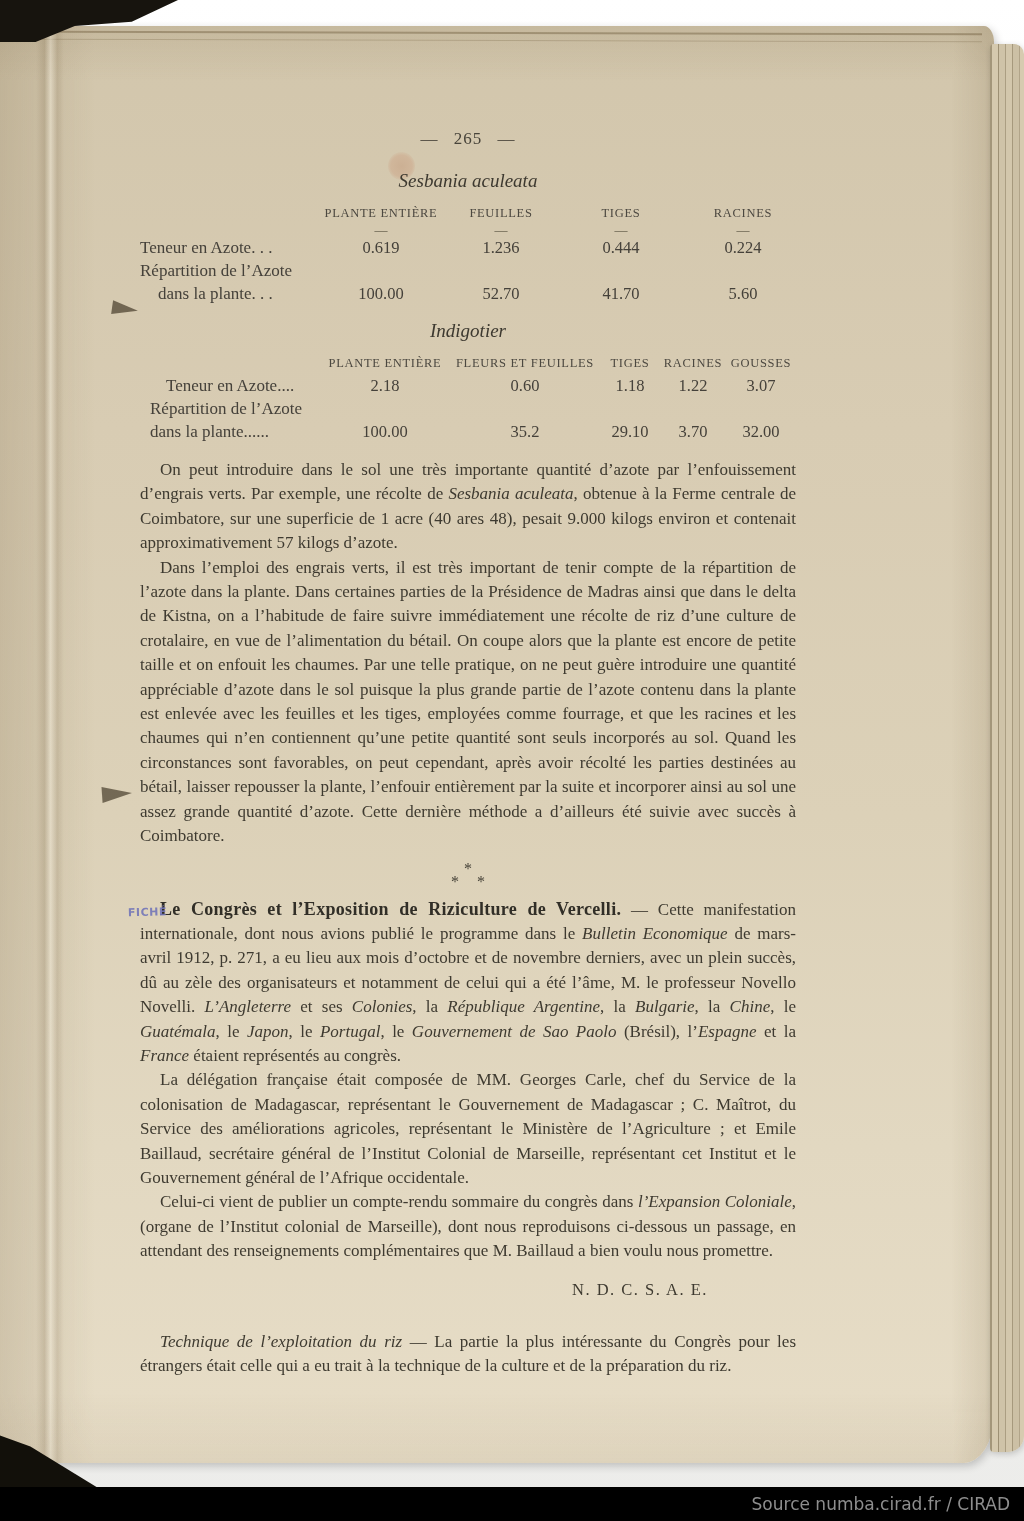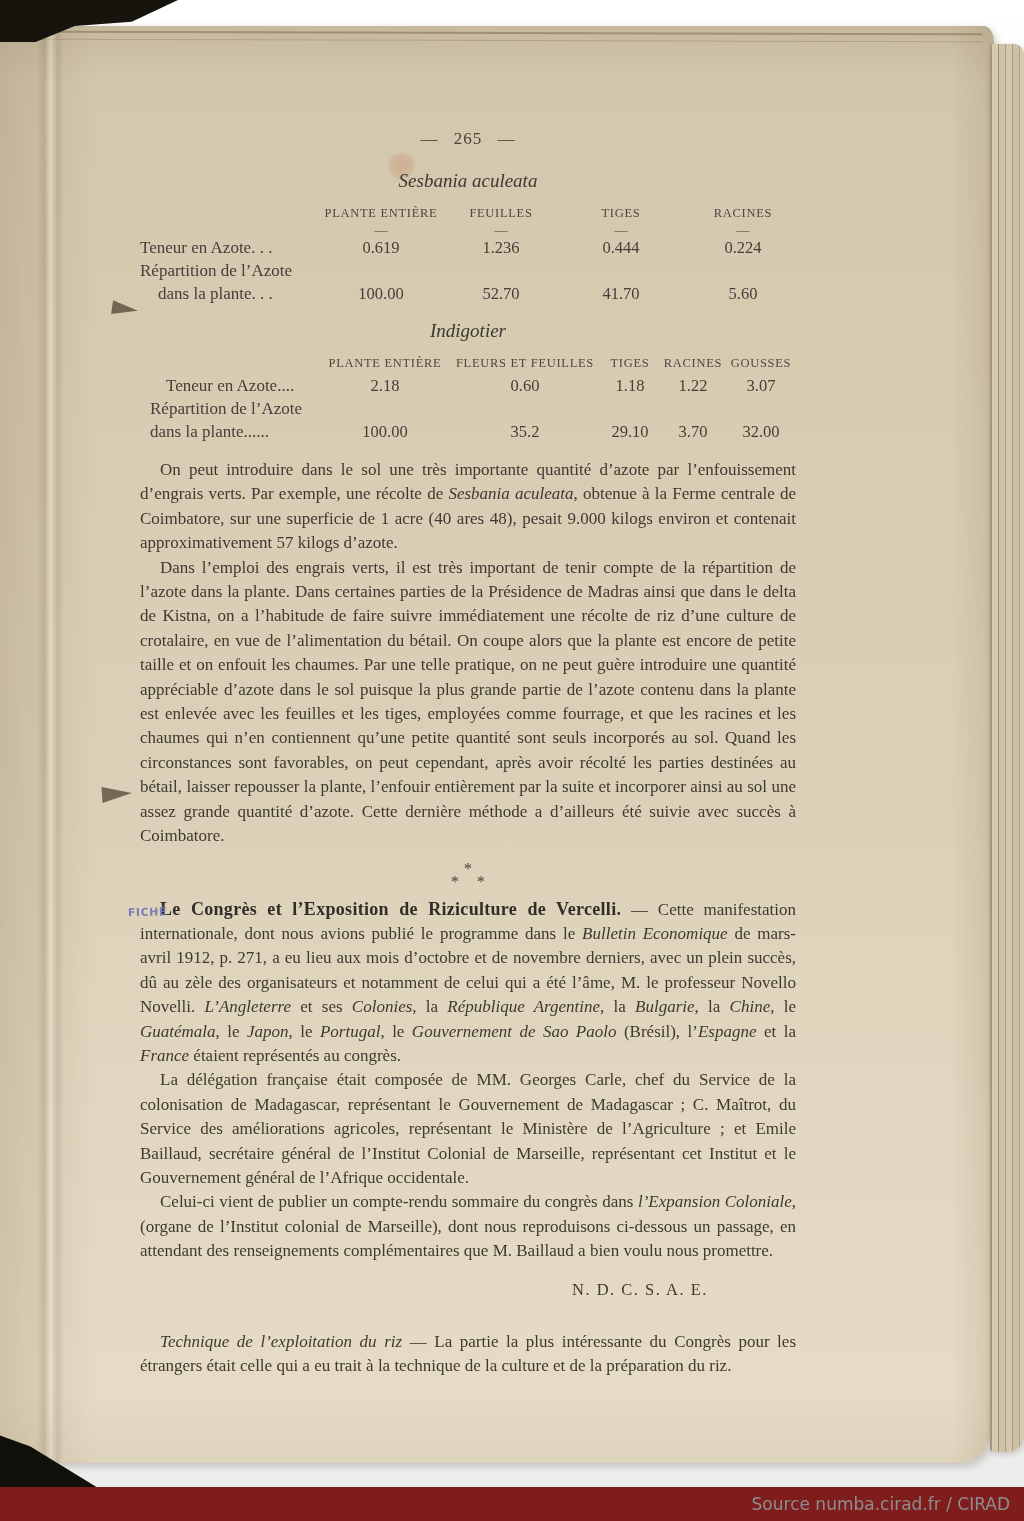--- a/index.html
+++ b/index.html
@@ -56,21 +56,21 @@
   }
 
   
   .corner-tl{position:absolute;left:0;top:0;width:178px;height:42px;background:#17140e;
     clip-path:polygon(0 0,100% 0,74% 52%,42% 62%,20% 100%,0 100%);}
   .corner-bl{position:absolute;left:0;top:1428px;width:152px;height:93px;background:#12100a;
     clip-path:polygon(0 8%,20% 20%,100% 100%,0 100%);}
 
   
   .src-bar{
-    position:absolute;left:0;bottom:0;width:100%;height:34px;background:#7f1d1d;
+    position:absolute;left:0;bottom:0;width:100%;height:34px;background:#000000;
     display:flex;align-items:center;justify-content:flex-end;
     padding-right:14px;box-sizing:border-box;
     font-family:"DejaVu Sans",sans-serif;font-size:17px;color:#8e8e8e;
   }
 
   
   .content{position:absolute;left:140px;top:0;width:656px;padding-top:103px;color:#3e3a30;}
   .pagenum{text-align:center;font-size:17px;letter-spacing:1px;word-spacing:10px;color:#48443a;}
   .tbl-title{text-align:center;font-style:italic;font-size:19px;margin-top:21px;color:#3d3930;}
   .tbl-title.second{margin-top:15px;}

